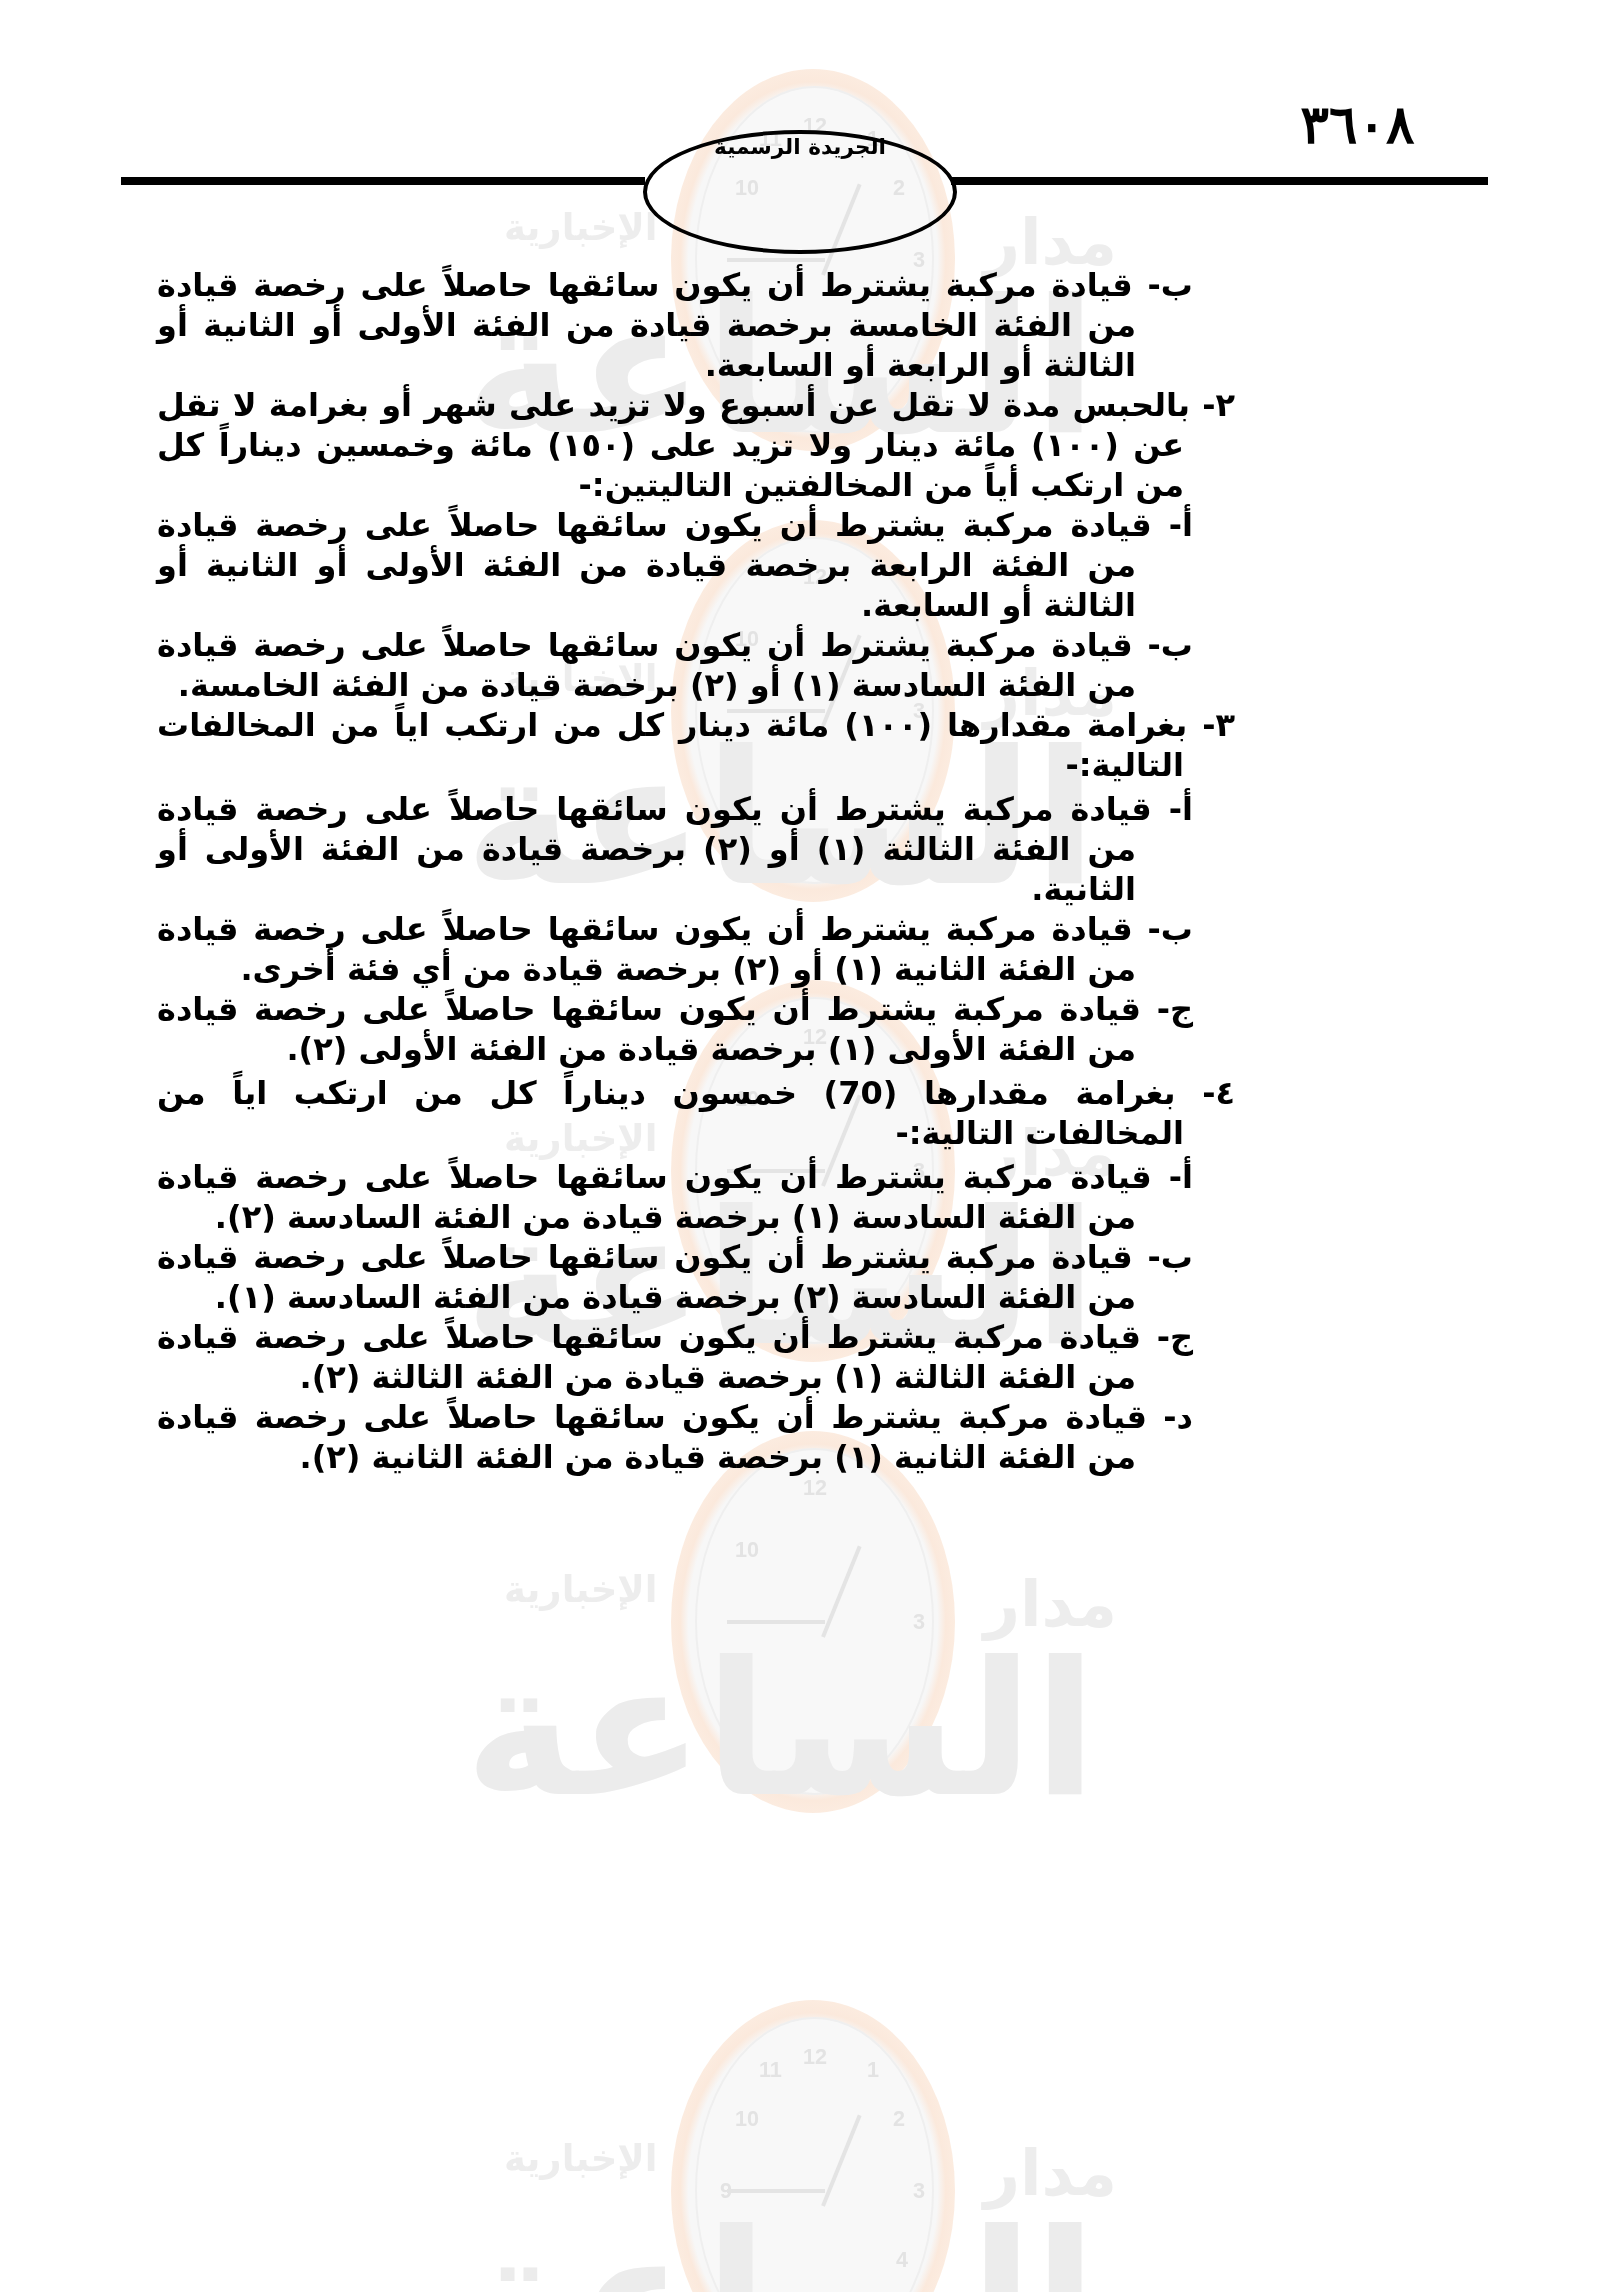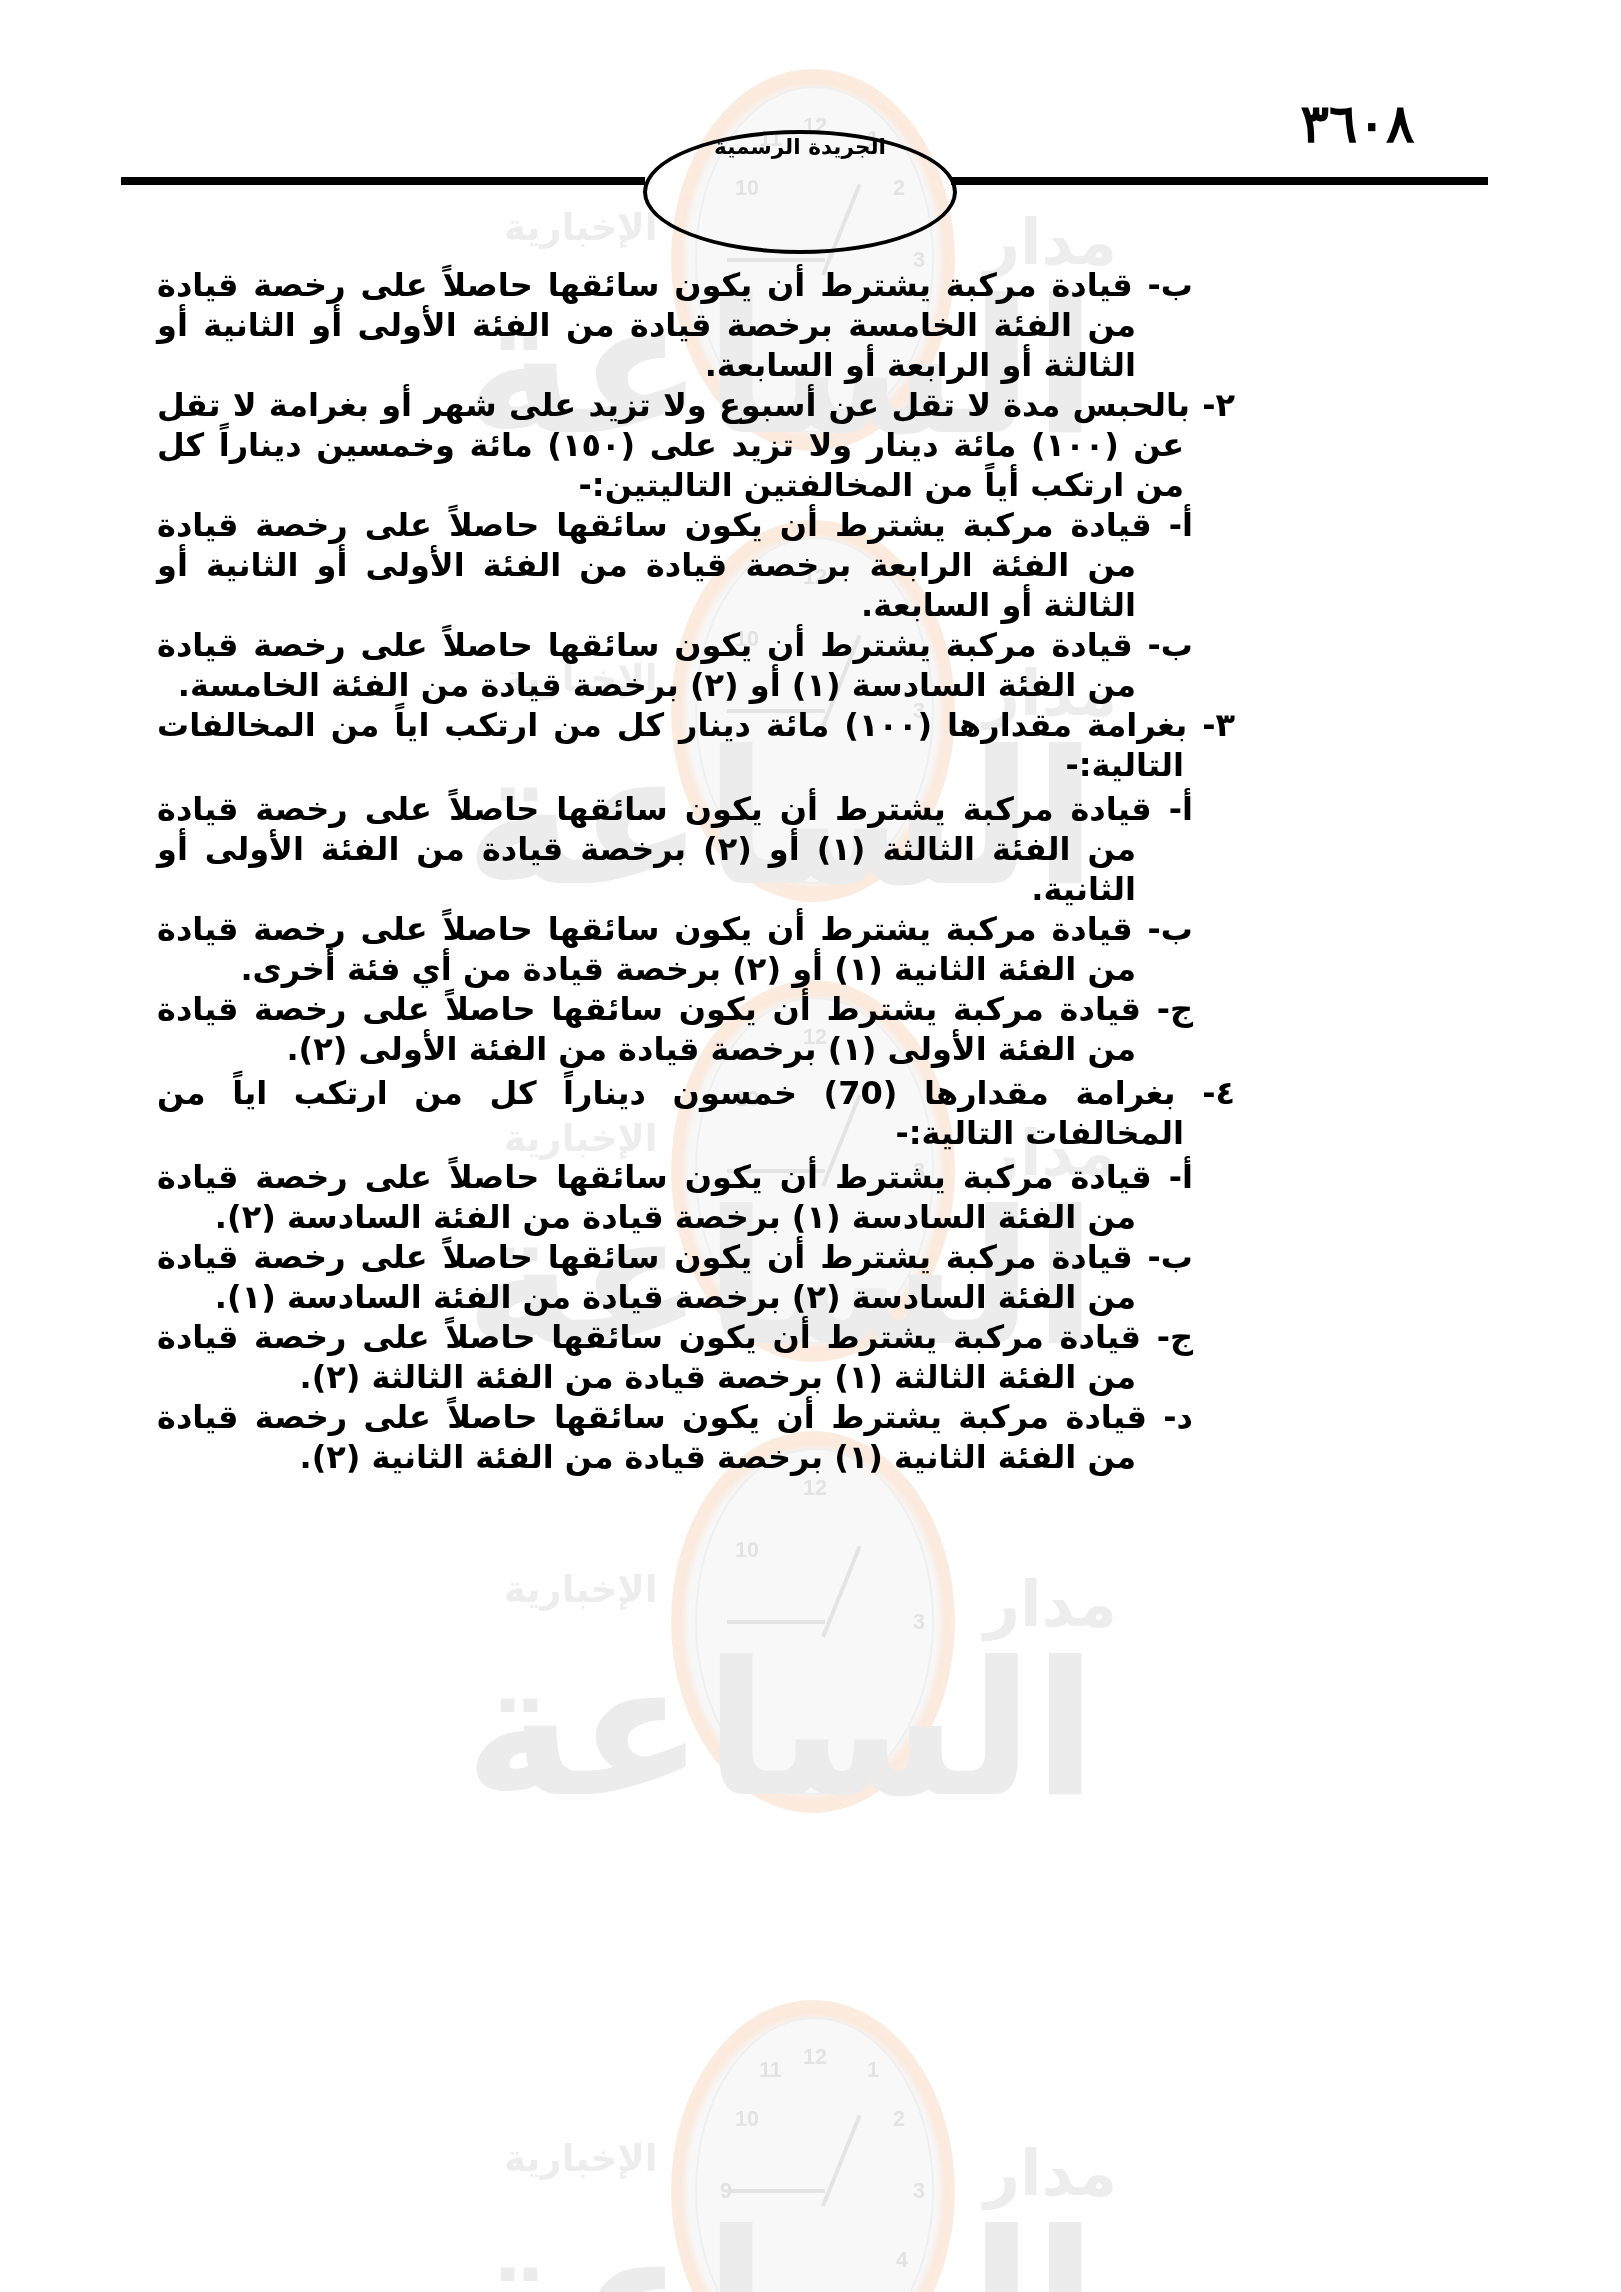--- a/index.html
+++ b/index.html
@@ -43,21 +43,21 @@
   }
   .wm .brand-big {
     position: absolute; left: 39px; right: 59px; top: 211px; text-align: center;
     font-family: "DejaVu Sans", sans-serif; font-weight: bold; font-size: 186px; line-height: 196px;
     color: #ececec; direction: rtl; letter-spacing: 3.9px;
   }
 
   
   .page-number {
     position: absolute; top: 90px; left: 1274px; width: 167px;
-    font-family: Liberation Serif, serif; font-weight: bold; font-size: 53px; line-height: 69px;
+    font-family: Liberation Sans, sans-serif; font-weight: bold; font-size: 53px; line-height: 69px;
     direction: rtl; text-align: center; letter-spacing: 9.8px;
   }
   .rule {
     position: absolute; top: 177px; height: 7.8px; background: #000;
   }
   .rule.left  { left: 121px; width: 524px; }
   .rule.right { left: 951px; width: 537px; }
   .oval {
     position: absolute; left: 643px; top: 130px; width: 306px; height: 116px;
     border: 4.9px solid #000; border-radius: 50%; background: transparent;

